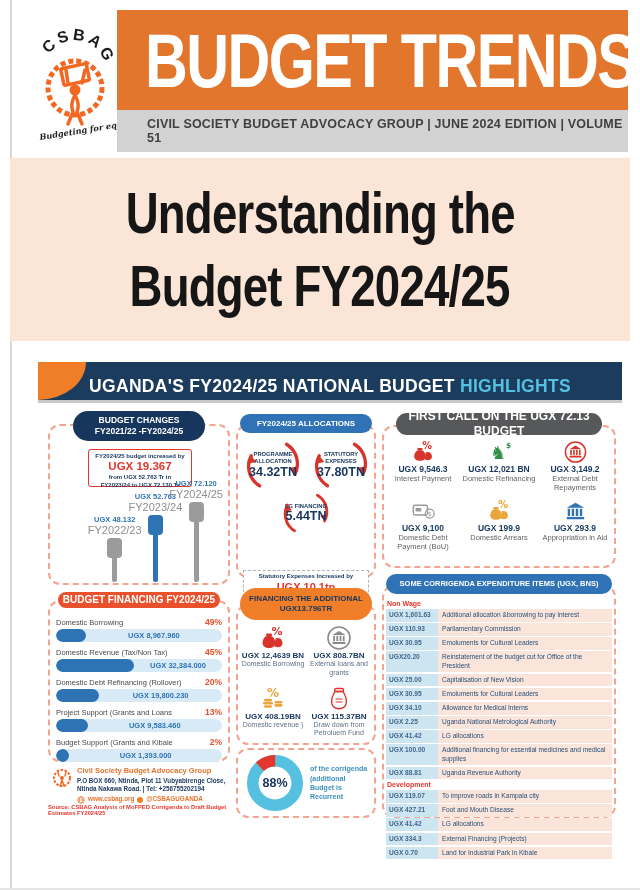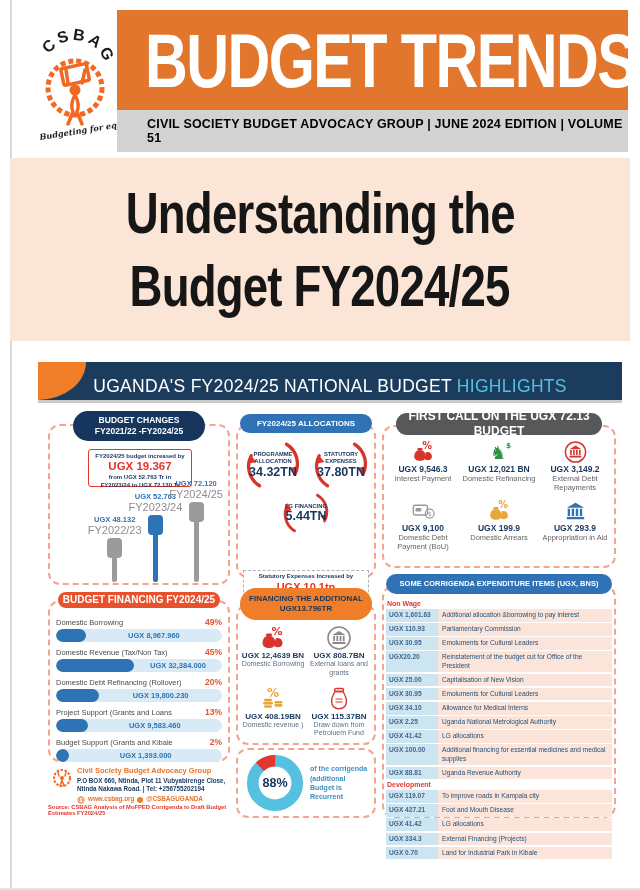--- a/index.html
+++ b/index.html
@@ -8,33 +8,33 @@
   .hairline-left{position:absolute;left:10px;top:0;width:2px;height:890px;background:#d8d8d8;}
   .hairline-bottom{position:absolute;left:0;bottom:0;width:640px;height:2px;background:#e4e4e4;}
 
   
   .logo-box{position:absolute;left:33px;top:10px;width:84px;height:142px;background:#fff;}
   .masthead{position:absolute;left:117px;top:10px;width:511px;height:100px;background:#e2762d;overflow:hidden;}
   .masthead-title{position:absolute;left:28px;top:0;height:100px;line-height:102px;color:#fff;
         font-size:76px;font-weight:bold;letter-spacing:-2px;transform:scaleX(0.78);transform-origin:left center;white-space:nowrap;}
   .subbar{position:absolute;left:117px;top:110px;width:511px;height:42px;background:#d2d2d2;
         display:flex;align-items:center;padding-left:30px;box-sizing:border-box;}
-  .subbar-text{font-size:12.5px;font-weight:bold;color:#000000;letter-spacing:.2px;}
+  .subbar-text{font-size:12.5px;font-weight:bold;color:#404040;letter-spacing:.2px;}
 
   
   .title-block{position:absolute;left:10px;top:158px;width:620px;height:183px;background:#fbe5d6;
         display:flex;flex-direction:column;align-items:center;justify-content:center;}
   .title-line{font-size:57px;font-weight:bold;color:#161616;letter-spacing:-1px;line-height:1.28;
         transform:scaleX(0.8);white-space:nowrap;}
 
   
   .poster-banner{position:absolute;left:38px;top:362px;width:584px;height:38px;background:#1c3c5e;
         display:flex;align-items:center;justify-content:center;overflow:hidden;}
   .banner-corner{position:absolute;left:0;top:0;width:48px;height:38px;background:#f07d28;border-bottom-right-radius:100%;}
-  .banner-text{font-size:17.5px;font-weight:400;color:#fff;letter-spacing:.3px;white-space:pre;margin-top:11px;}
+  .banner-text{font-size:17.5px;font-weight:700;color:#fff;letter-spacing:.3px;white-space:pre;margin-top:11px;}
   .banner-text .hl{color:#55c0e0;}
   .banner-shadow{position:absolute;left:38px;top:400px;width:584px;height:3px;background:#c9c9c9;}
 
   
   .pill{position:absolute;display:flex;flex-direction:column;align-items:center;justify-content:center;
         color:#fff;font-weight:bold;text-align:center;z-index:3;line-height:1.25;}
   .dash-box{position:absolute;border:2px dashed #f2a48e;border-radius:12px;background:#fff;box-sizing:border-box;}
 
   
   .bc-pill{left:73px;top:411px;width:132px;height:30px;background:#16365e;border-radius:15px;font-size:8.5px;}

